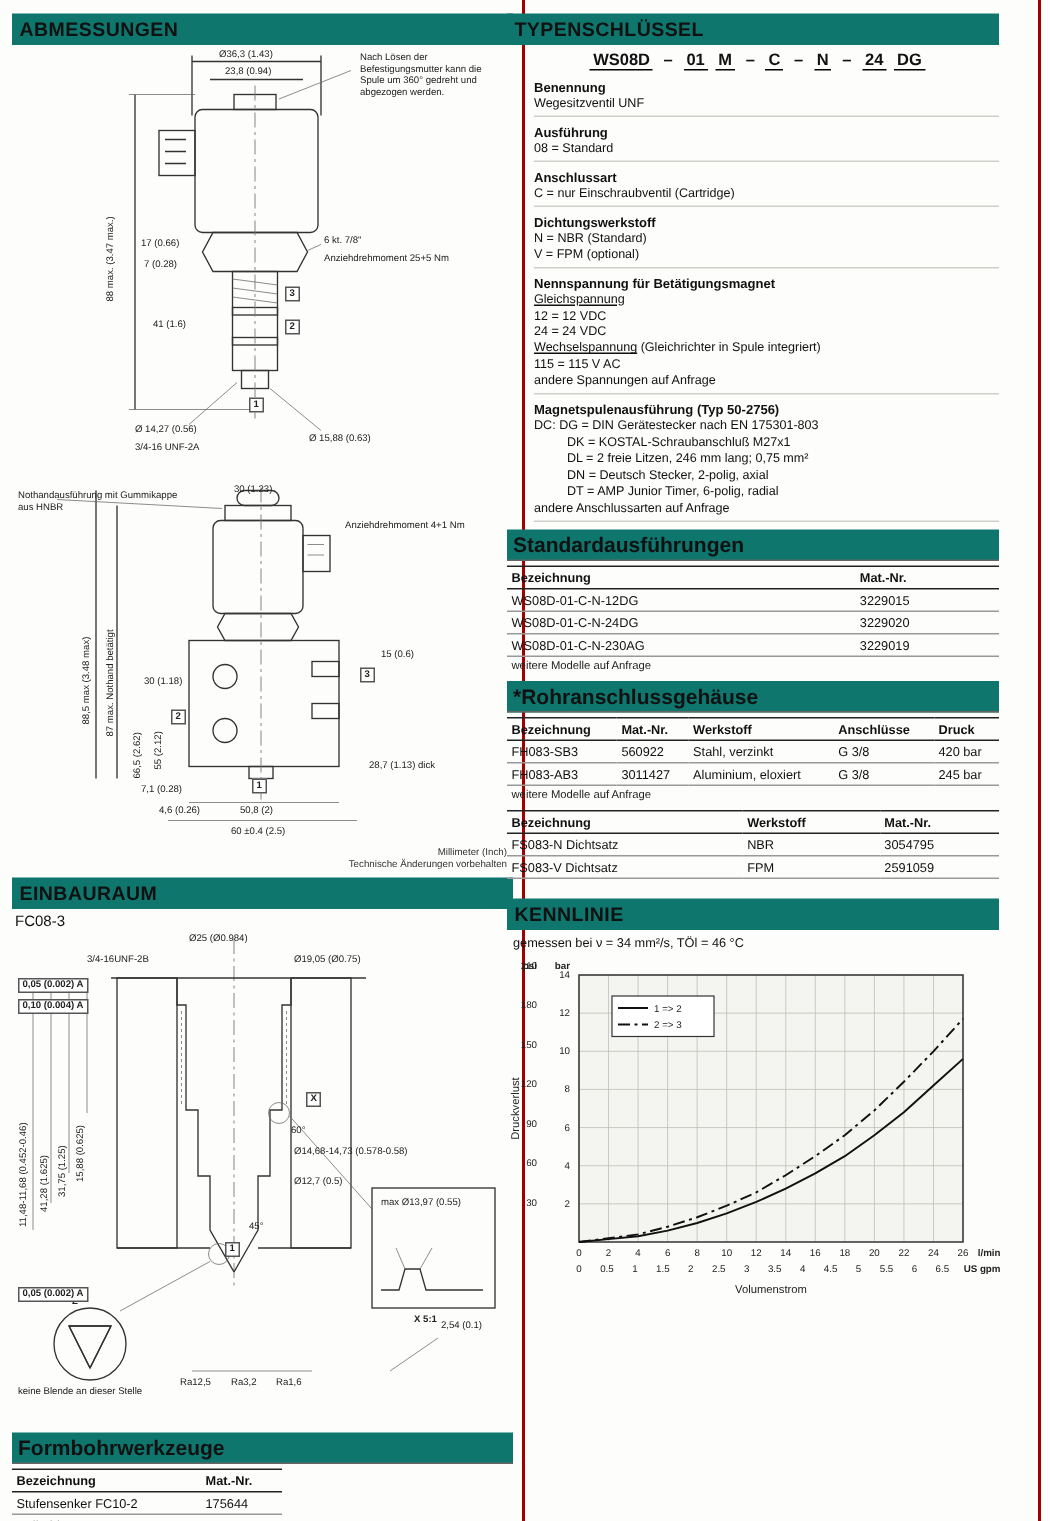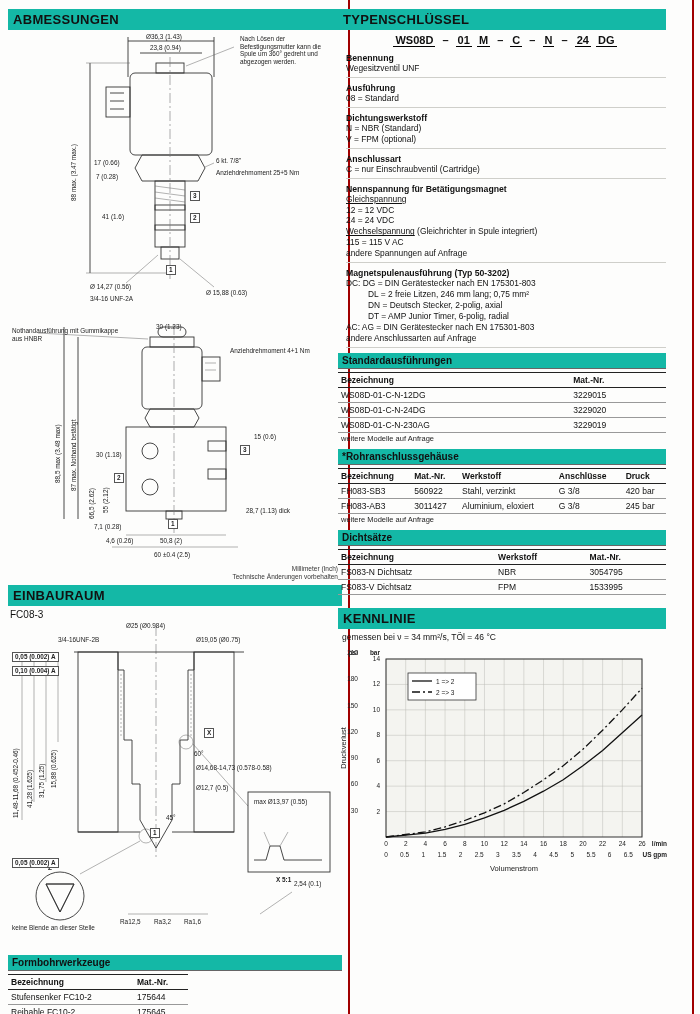--- a/index.html
+++ b/index.html
@@ -3,42 +3,42 @@
 <meta charset="utf-8">
 <style>
   *{box-sizing:border-box;margin:0;padding:0}
   html,body{width:700px;height:1014px;background:#fdfdfc;font-family:"Liberation Sans",sans-serif;color:#111}
   body{position:relative;overflow:hidden;font-size:9px}
   .rule{position:absolute;top:0;height:1014px;width:2px;background:#a00000}
   .rule.mid{left:348px}.rule.right{left:692px}
   .col{position:absolute;top:6px}
   .col.left{left:8px;width:334px}
   .col.right{left:338px;width:328px}
-  .band{background:#14b8a6;font-weight:bold;padding:3px 5px;margin:3px 0}
+  .band{background:#0f766e;font-weight:bold;padding:3px 5px;margin:3px 0}
   .band.h1{font-size:13px;letter-spacing:.3px}
-  .band.h2{font-size:10px;border-bottom:1px solid #666;padding:2px 4px}
+  .band.h2{font-size:14px;border-bottom:1px solid #666;padding:2px 4px}
   .subhead{font-weight:normal;font-size:10px;margin:2px 0 2px 2px}
   .drawing{position:relative;border:0;margin:0 0 2px 0}
   .art line,.art rect,.art polygon,.art polyline,.art circle,.art path{stroke:#333;fill:none;stroke-width:.9}
   .art .cl{stroke:#777;stroke-width:.6;stroke-dasharray:10 3 2 3}
   .art .thin{stroke-width:.5;stroke:#666}
   .lbl{position:absolute;font-size:6.4px;color:#222;line-height:1.2;white-space:nowrap}
   .lbl.wrap{white-space:normal}
   .lbl.rot{transform:rotate(-90deg);transform-origin:left top}
   .lbl.box{border:.5px solid #555;background:#fff;padding:0 2px;font-weight:bold}
   .foot{font-size:6.5px;color:#333;text-align:right;margin:1px 4px 4px 0;line-height:1.25}
   table{border-collapse:collapse;width:100%;font-size:8.5px;margin:1px 0}
   table.narrow{width:180px}
   th{text-align:left;font-weight:bold;border-top:1.2px solid #222;border-bottom:1.2px solid #222;padding:2px 3px}
   td{border-bottom:.6px solid #999;padding:2px 3px}
   .tnote{font-size:7.5px;color:#222;margin:1px 0 6px 3px}
   .codeline{font-weight:bold;font-size:11px;margin:4px 0 6px 6px;text-align:center}
   .codeline .part{padding:0 2px;margin:0 1px;display:inline-block}
   .codeline .part.u{border-bottom:1.4px solid #000}
-  .ts-block{margin:0 0 5px 8px;border-bottom:.5px solid #cfcfca;padding-bottom:3px}
+  .ts-block{margin:0 0 5px 18px;border-bottom:.5px solid #cfcfca;padding-bottom:3px}
   .ts-title{font-weight:bold;font-size:8.7px}
   .ts-line{font-size:8.4px;line-height:1.3}
   .ts-line.ind{padding-left:22px}
   .ts-line .u{text-decoration:underline}
   .subtitle{font-size:8.5px;margin:1px 0 3px 4px}
   .ct{font-size:6.5px;fill:#222}
   .ct.b{font-weight:bold}
   .ct.xl{font-size:7.5px}
 </style>
 </head>
@@ -257,44 +257,44 @@
   <div>
       <div class="ts-block">
         <div class="ts-title">Benennung</div>
         <div class="ts-line">Wegesitzventil UNF</div>
       </div>
       <div class="ts-block">
         <div class="ts-title">Ausführung</div>
         <div class="ts-line">08  = Standard</div>
       </div>
       <div class="ts-block">
+        <div class="ts-title">Anschlussart</div>
+        <div class="ts-line">C  = nur Einschraubventil (Cartridge)</div>
+      </div>
+      <div class="ts-block">
         <div class="ts-title">Dichtungswerkstoff</div>
         <div class="ts-line">N  = NBR (Standard)</div>
         <div class="ts-line">V  = FPM (optional)</div>
-      </div>
-      <div class="ts-block">
-        <div class="ts-title">Anschlussart</div>
-        <div class="ts-line">C  = nur Einschraubventil (Cartridge)</div>
       </div>
       <div class="ts-block">
         <div class="ts-title">Nennspannung für Betätigungsmagnet</div>
         <div class="ts-line"><span class="u">Gleichspannung</span></div>
         <div class="ts-line">12  = 12 VDC</div>
         <div class="ts-line">24  = 24 VDC</div>
         <div class="ts-line"><span class="u">Wechselspannung</span> (Gleichrichter in Spule integriert)</div>
         <div class="ts-line">115 = 115 V AC</div>
         <div class="ts-line">andere Spannungen auf Anfrage</div>
       </div>
       <div class="ts-block">
-        <div class="ts-title">Magnetspulenausführung (Typ 50-3202)</div>
+        <div class="ts-title">Magnetspulenausführung (Typ 50-2756)</div>
         <div class="ts-line">DC: DG = DIN Gerätestecker nach EN 175301-803</div>
+        <div class="ts-line ind">DK = KOSTAL-Schraubanschluß M27x1</div>
         <div class="ts-line ind">DL = 2 freie Litzen, 246 mm lang; 0,75 mm²</div>
         <div class="ts-line ind">DN = Deutsch Stecker, 2-polig, axial</div>
         <div class="ts-line ind">DT = AMP Junior Timer, 6-polig, radial</div>
-        <div class="ts-line">AC: AG = DIN Gerätestecker nach EN 175301-803</div>
         <div class="ts-line">andere Anschlussarten auf Anfrage</div>
       </div>
     </div>
 
   <div class="band h2">Standardausführungen</div>
   <table>
       <thead>
         <tr>
           <th>Bezeichnung</th>
           <th>Mat.-Nr.</th>
@@ -340,39 +340,38 @@
           <td>FH083-AB3</td>
           <td>3011427</td>
           <td>Aluminium, eloxiert</td>
           <td>G 3/8</td>
           <td>245 bar</td>
         </tr>
       </tbody>
     </table>
   <div class="tnote">weitere Modelle auf Anfrage</div>
 
-  <div class="band h2">Dichtsätze</div>
   <table>
       <thead>
         <tr>
           <th>Bezeichnung</th>
           <th>Werkstoff</th>
           <th>Mat.-Nr.</th>
         </tr>
       </thead>
       <tbody>
         <tr>
           <td>FS083-N Dichtsatz</td>
           <td>NBR</td>
           <td>3054795</td>
         </tr>
         <tr>
           <td>FS083-V Dichtsatz</td>
           <td>FPM</td>
-          <td>1533995</td>
+          <td>2591059</td>
         </tr>
       </tbody>
     </table>
 
   <div class="band h1" style="margin-top:13px">KENNLINIE</div>
   <div class="subtitle">gemessen bei ν = 34 mm²/s, TÖl = 46 °C</div>
 
   <svg width="330" height="240">
       <rect x="48" y="14" width="256" height="178" fill="#f4f4f0"></rect>
       <line x1="48" y1="14" x2="48" y2="192" stroke="#bcbcb6" stroke-width="0.5"></line>

